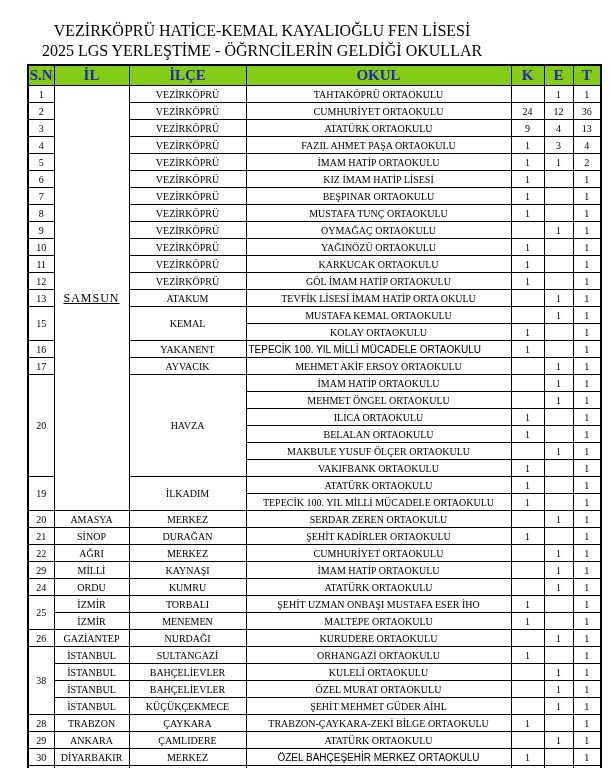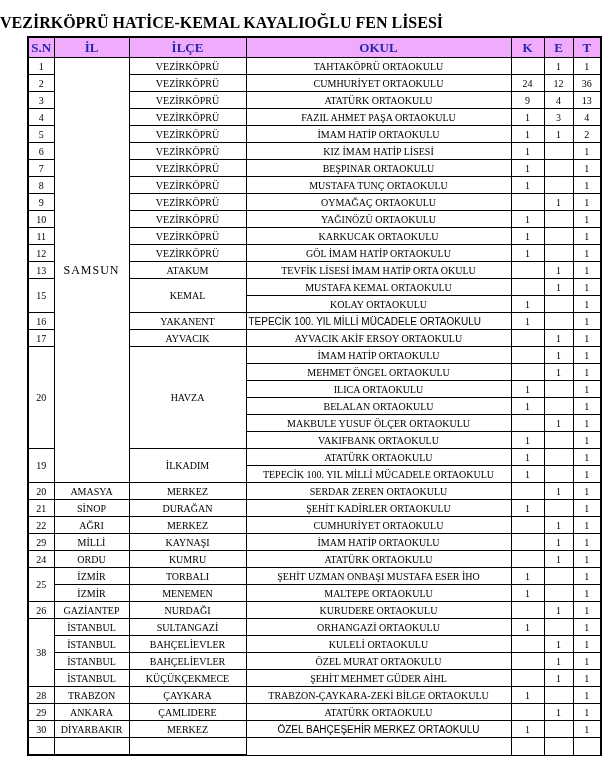--- a/index.html
+++ b/index.html
@@ -2,51 +2,52 @@
 <html><head>
 <meta charset="utf-8">
 <style>
   html,body { margin:0; padding:0; background:#ffffff; }
   .page {
     position:relative; width:611px; height:768px; background:#ffffff;
     font-family:"Liberation Serif", serif; color:#000;
     overflow:hidden;
   }
   .titles {
-    padding-top:13px; width:524px; 
-    font-weight:bold; font-size:16px; line-height:20px; color:#000000;
+    padding-top:21px; width:524px; text-align:center;
+    font-weight:normal; font-size:16px; line-height:20px; color:#000000;
   }
   table.doc {
     border-collapse:collapse; table-layout:fixed;
     margin-left:27px; margin-top:3px; width:573px;
   }
   col.c-sn{width:26px} col.c-il{width:75px} col.c-ilce{width:117px}
   col.c-okul{width:265px} col.c-k{width:33px} col.c-e{width:29px} col.c-t{width:28px}
   td, th {
     border:1px solid #000; padding:0; height:16px;
     text-align:center; vertical-align:middle;
     font-size:10px; line-height:11px;
     overflow:hidden; white-space:nowrap;
   }
   th {
-    background:#f0abfc; color:#2626B0;
-    font-weight:bold; font-size:13px; height:19px;
+    background:#84cc16; color:#2626B0;
+    font-weight:bold; font-size:15px; height:19px;
   }
   .bl{border-left-width:2px} .br{border-right-width:2px}
   .bt{border-top-width:2px} .bb{border-bottom-width:2px}
   .sans { font-family:"Liberation Sans", sans-serif; }
   .left { text-align:left; padding-left:2px; }
-  .il-big { font-size:12px; letter-spacing:1px; }
+  .il-big { font-size:12px; letter-spacing:1px;text-decoration:underline; }
 </style>
 </head>
 <body>
 
 <div class="page">
   <div class="titles">
     <div>VEZİRKÖPRÜ HATİCE-KEMAL KAYALIOĞLU FEN LİSESİ</div>
+    <div>2025 LGS YERLEŞTİME - ÖĞRNCİLERİN GELDİĞİ OKULLAR</div>
   </div>
 
   <table class="doc">
     <colgroup>
       <col class="c-sn">
         <col class="c-il">
         <col class="c-ilce">
       <col class="c-okul">
         <col class="c-k">
         <col class="c-e">
@@ -187,21 +188,21 @@
           <td class="col-sn bl">16</td>
           <td class="col-ilce">YAKANENT</td>
           <td class="col-okul sans left">TEPECİK 100. YIL MİLLİ MÜCADELE ORTAOKULU</td>
           <td class="col-k">1</td>
           <td class="col-e"></td>
           <td class="col-t br">1</td>
         </tr>
         <tr class="body">
           <td class="col-sn bl">17</td>
           <td class="col-ilce">AYVACIK</td>
-          <td class="col-okul">AYVACIK AKİF ERSOY ORTAOKULU</td>
+          <td class="col-okul">MEHMET AKİF ERSOY ORTAOKULU</td>
           <td class="col-k"></td>
           <td class="col-e">1</td>
           <td class="col-t br">1</td>
         </tr>
         <tr class="body">
           <td rowspan="6" class="col-sn bl">20</td>
           <td rowspan="6" class="col-ilce">HAVZA</td>
           <td class="col-okul">İMAM HATİP ORTAOKULU</td>
           <td class="col-k"></td>
           <td class="col-e">1</td>

